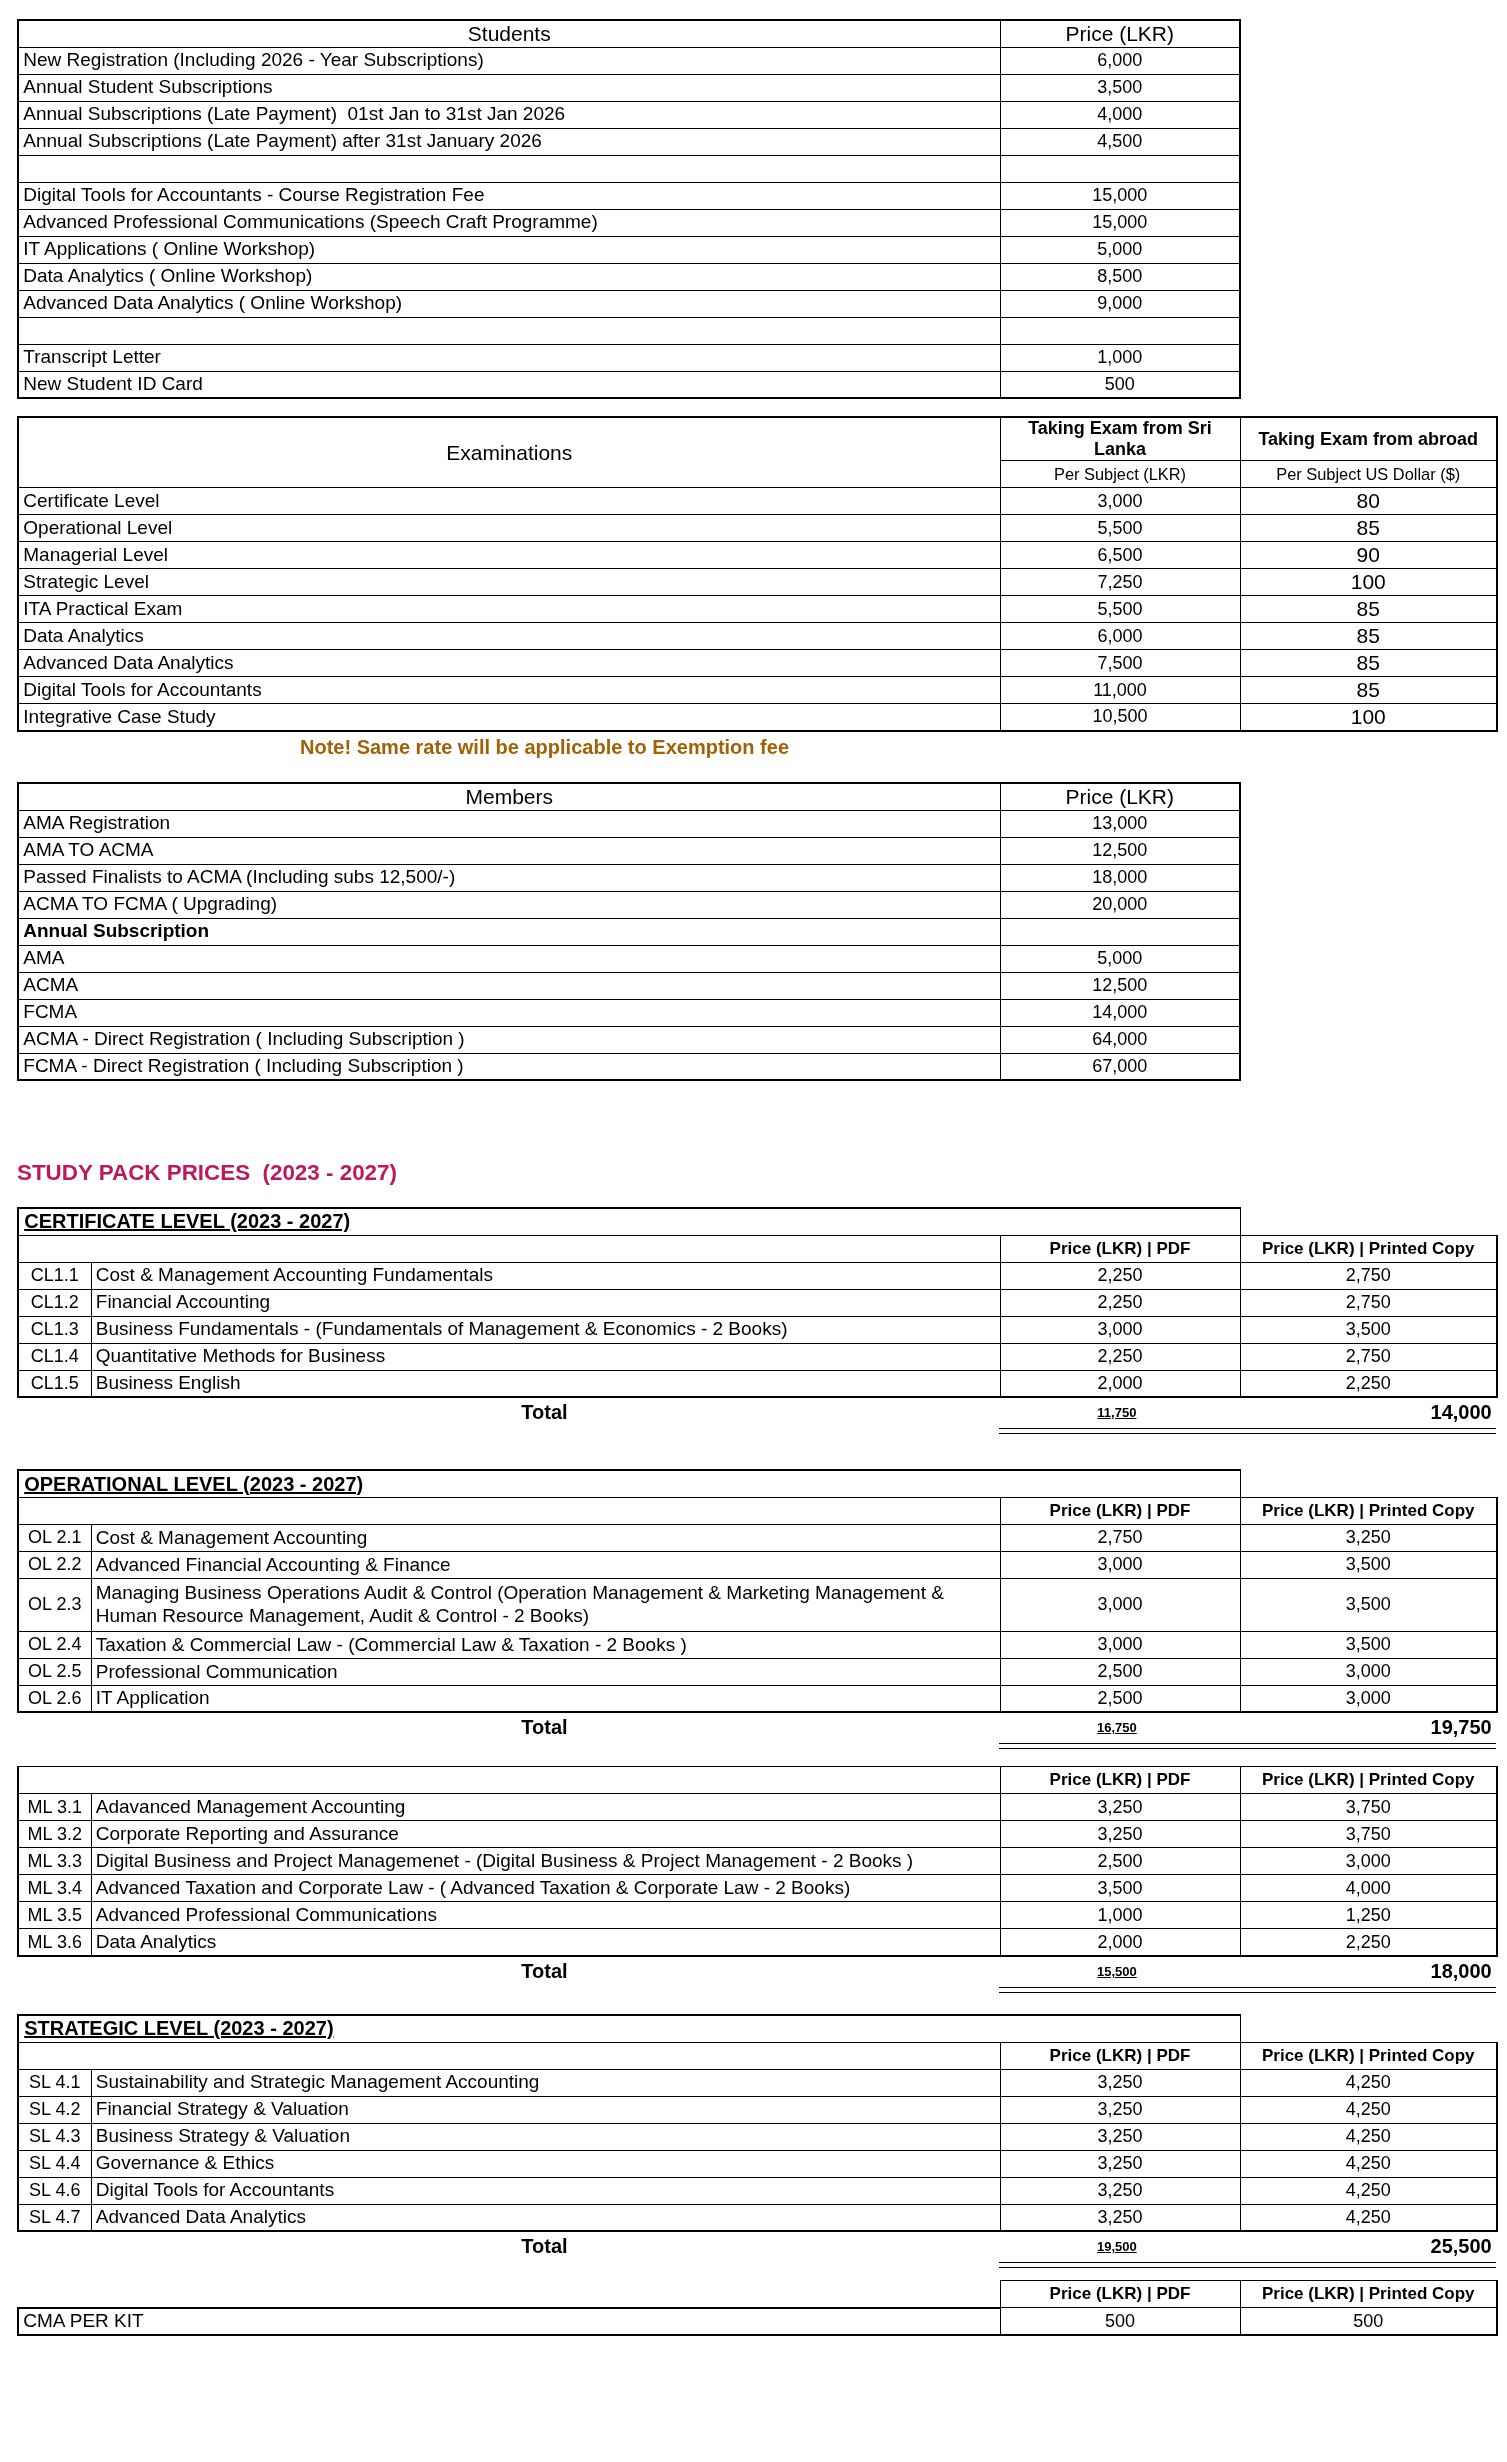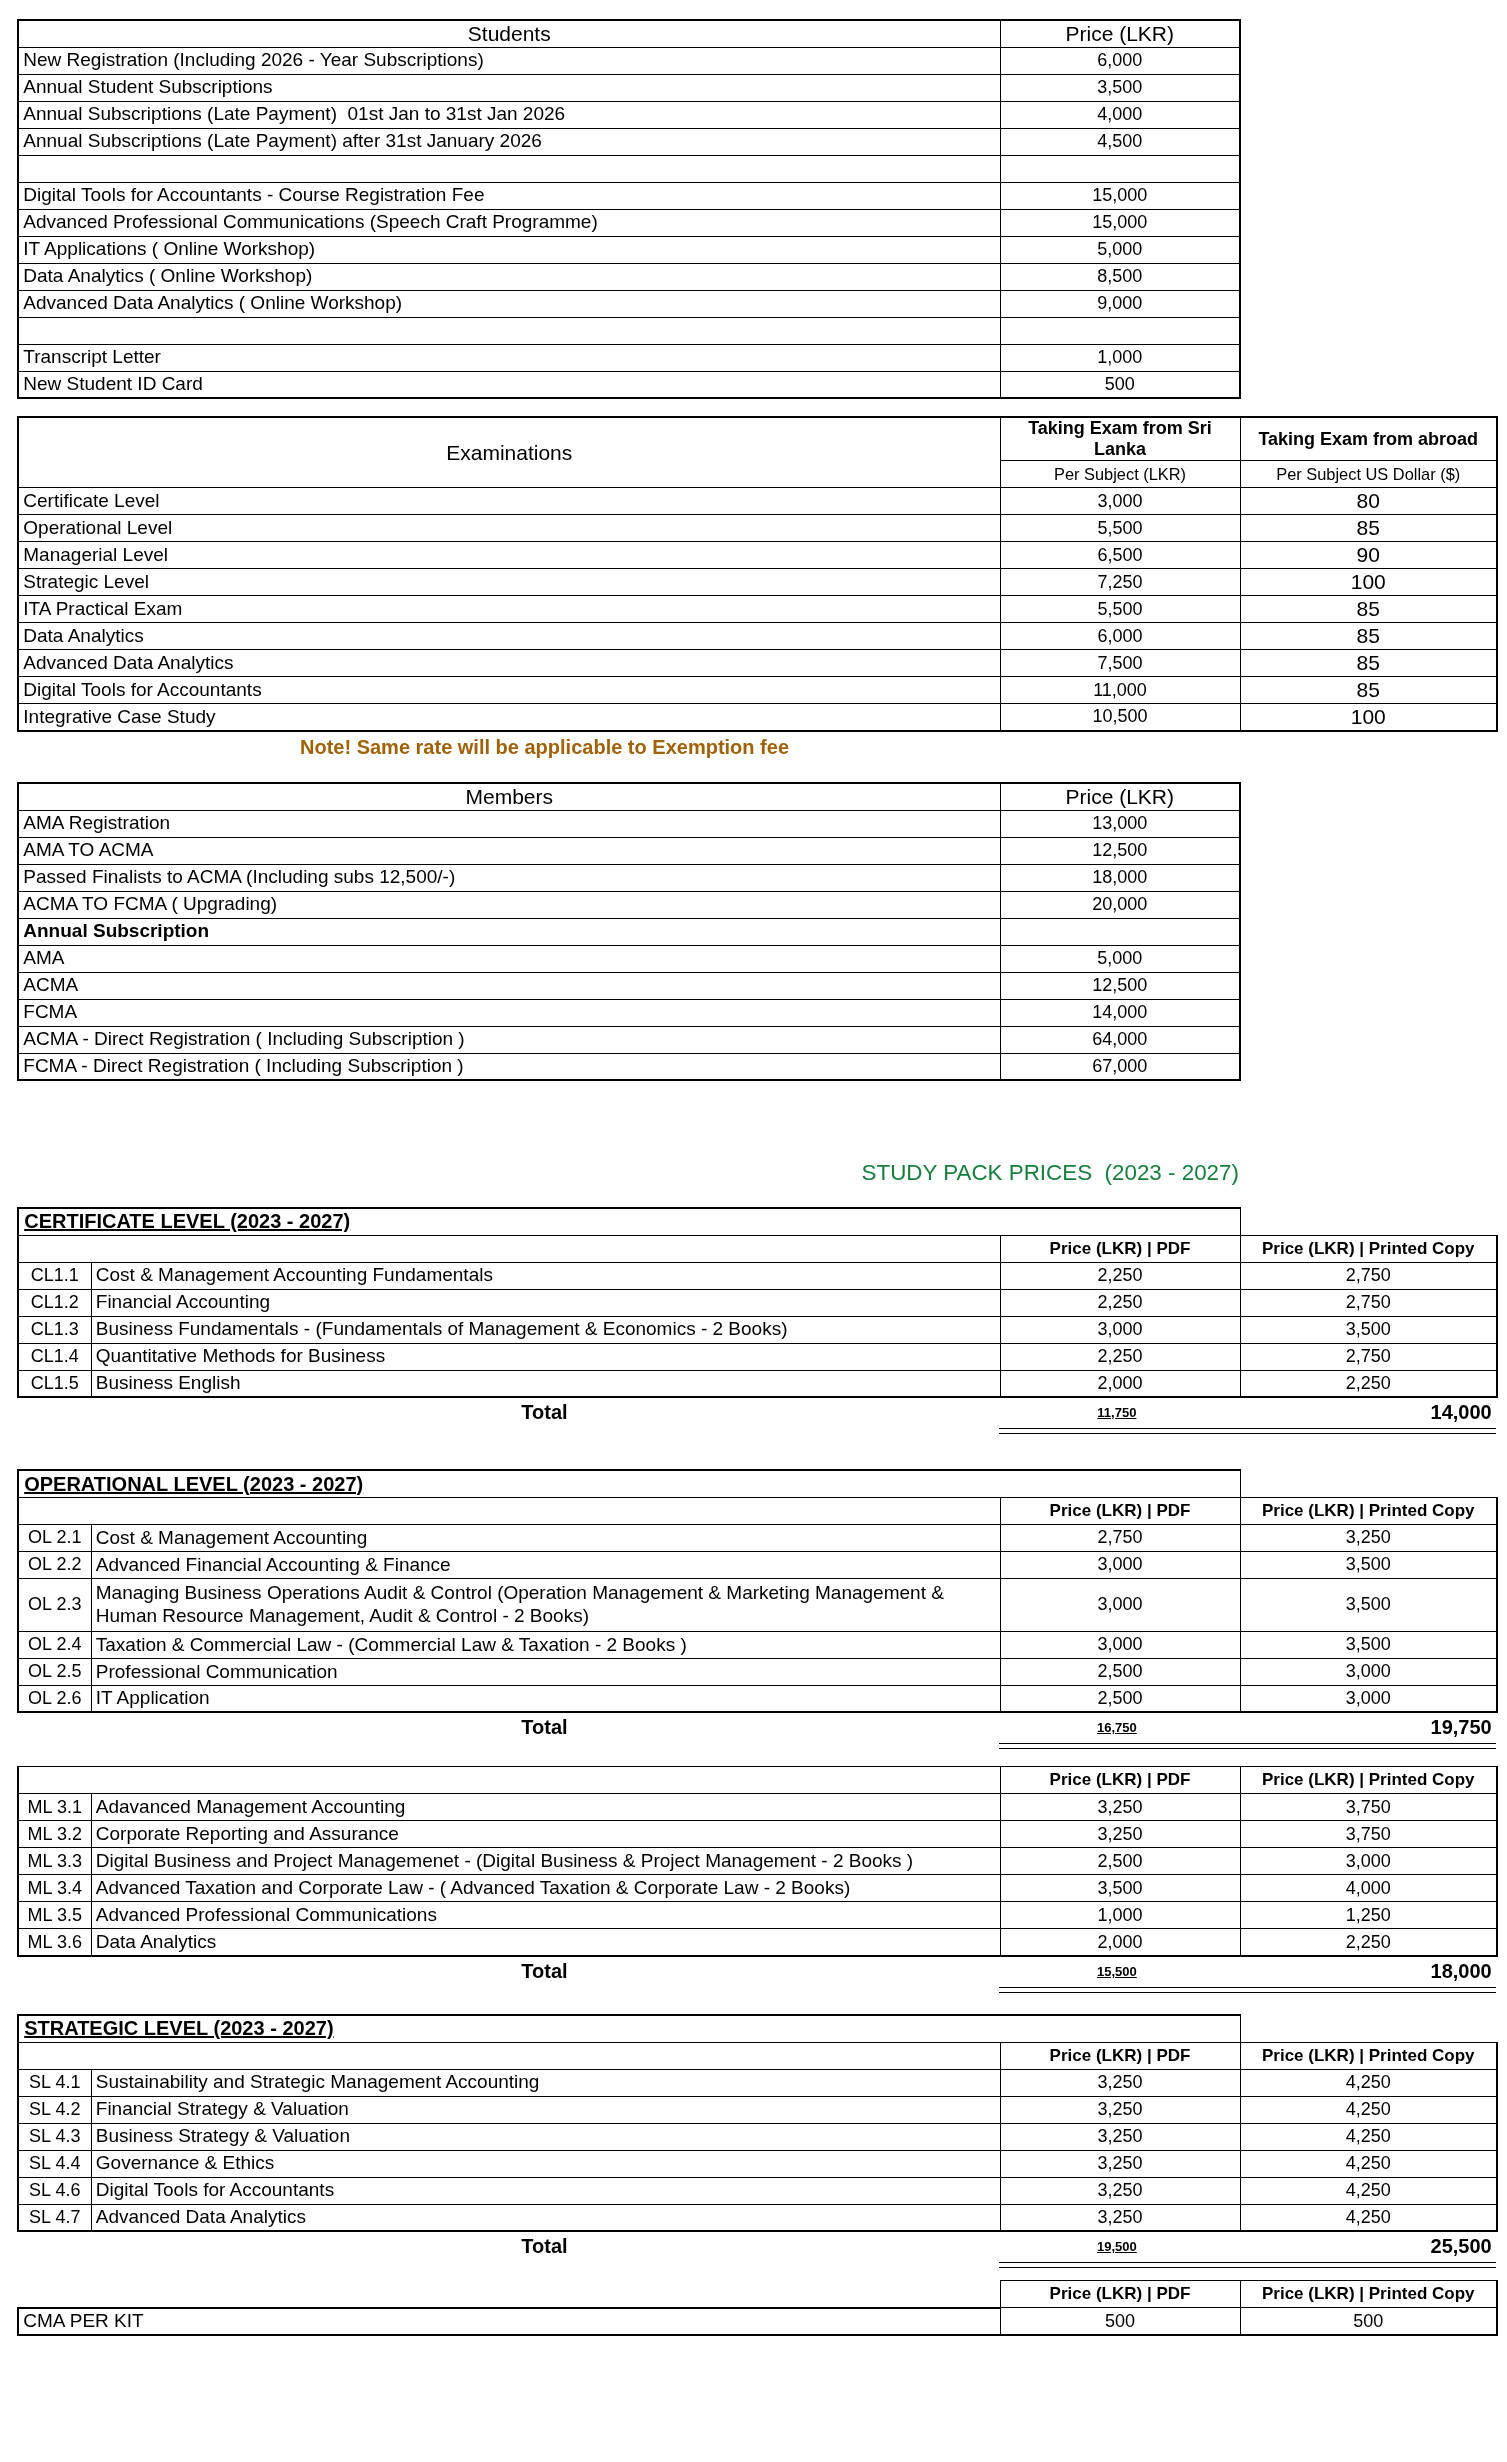--- a/index.html
+++ b/index.html
@@ -29,22 +29,22 @@
   .w-narrow { width:1222px; }
   .w-wide   { width:1479px; }
   .total-row { display:flex; align-items:center; height:28.5px; font-weight:bold; width:1479px; }
   .total-label { margin-left:73px; width:909px; text-align:center; font-size:20px; }
   .total-a { width:240px; text-align:center; padding-right:4.3px; font-size:13px;text-decoration:underline; }
   .total-b { width:257px; text-align:right; padding-right:4.3px; font-size:20px; }
   .dbl-rule { margin-left:982px; width:497px; height:6px;
               border-top:1.7px solid #000; border-bottom:1.7px solid #000; margin-top:1.7px; }
   .note { margin:2.6px 0 0 73px; width:909px; height:27px; line-height:27px;
           text-align:center; font-size:20px; font-weight:bold; color:#a16207; }
-  .sp-heading { margin:79px 0 21px 0; width:1222px; text-align:right;
-                font-size:22.4px; font-weight:normal; color:#15803d; white-space:pre-wrap; }
+  .sp-heading { margin:79px 0 21px 0; width:1222px; text-align:left;
+                font-size:22.4px; font-weight:bold; color:#be185d; white-space:pre-wrap; }
   .mt20{margin-top:17px} .mt24{margin-top:21px} .mt40{margin-top:35px} .mt14{margin-top:12px}
 </style>
 </head>
 <body>
 
 <table class="outer w-narrow" style="width:1222px">
   <colgroup>
       <col style="width:982px">
       <col style="width:240px">
     </colgroup>

